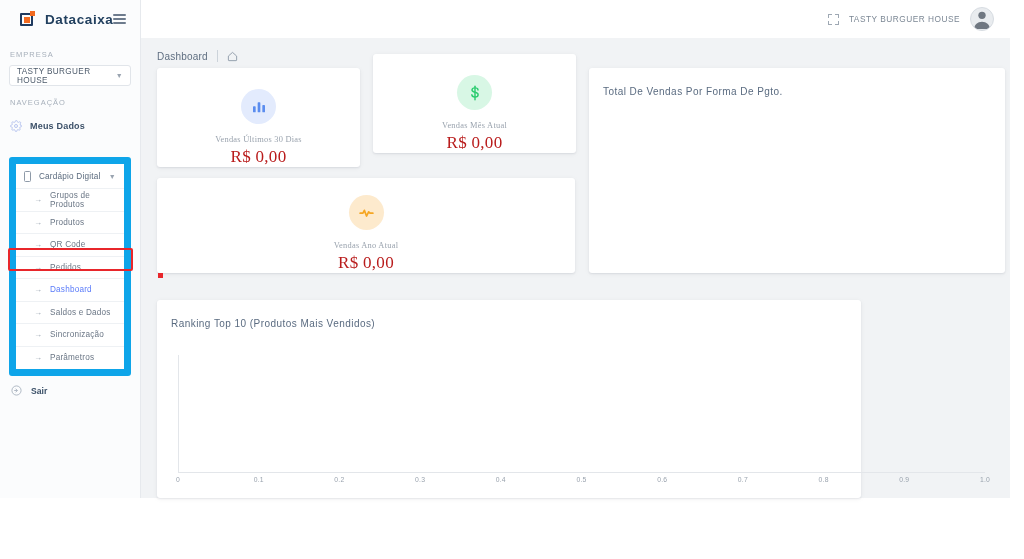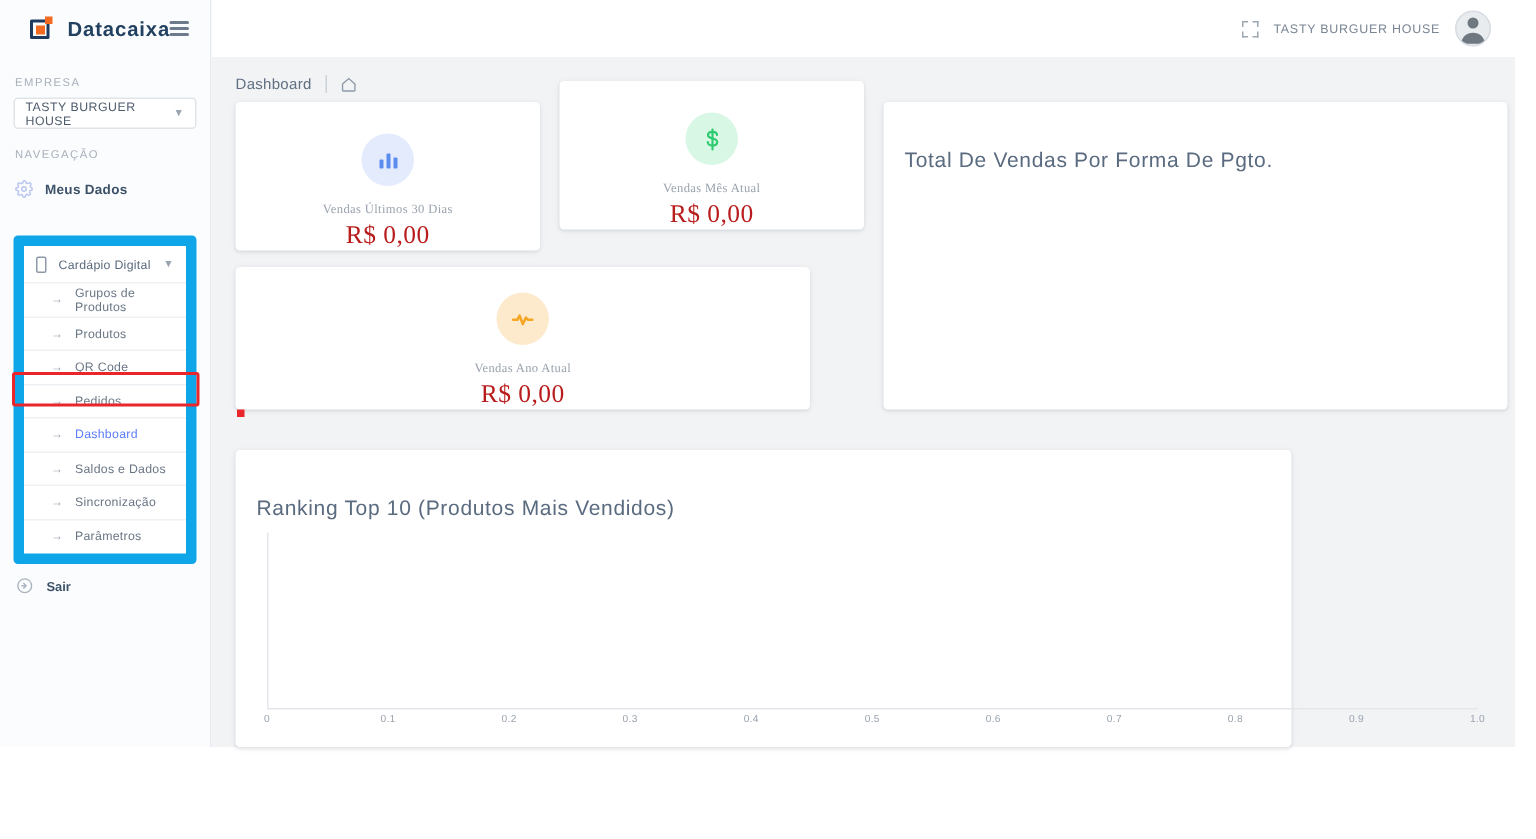--- a/index.html
+++ b/index.html
@@ -122,27 +122,27 @@
   }
   .stat-card { display:flex; flex-direction:column; align-items:center; justify-content:flex-end;font-family:Liberation Serif, serif; }
   .stat-ic {
     width:35px; height:35px; border-radius:50%; display:flex; align-items:center; justify-content:center;
   }
   .stat-title { font-size:8.4px; color:#9aa3ae; margin-top:11px; letter-spacing:0.25px; }
   .stat-value { font-size:17px; color:#b91c1c; margin-top:3px; letter-spacing:0.3px; }
 
   .c1 { left: 16px; top: 30px; width: 203px; height: 99px; }
   .c2 { left: 232px; top: 16px; width: 203px; height: 99px; }
-  .c3 { left: 16px; top: 140px; width: 383px; height: 95px; }
+  .c3 { left: 16px; top: 140px; width: 418px; height: 95px; }
   .red-marker { position:absolute; left:1px; bottom:-5px; width:5px; height:5px; background:#e8262b; }
 
   .panel-right { left: 448px; top: 30px; width: 416px; height: 205px; }
   .panel-bottom { left: 16px; top: 262px; width: 704px; height: 198px; }
   .panel-title {
-    font-size:14px; color:#5a6b80; letter-spacing:0.45px; padding: 30px 0 0 14px; font-weight:400;
+    font-size:10px; color:#5a6b80; letter-spacing:0.45px; padding: 18px 0 0 14px; font-weight:400;
   }
 
   .plot { position:absolute; left:0; top:0; width:100%; height:100%; }
   .axis-line { position:absolute; background:#e3e6ea; }
   .tick-label {
     position:absolute; font-size:6.8px; color:#9aa3ae; transform: translateX(-50%);
     letter-spacing:0.2px;
   }
 </style>
 </head>

